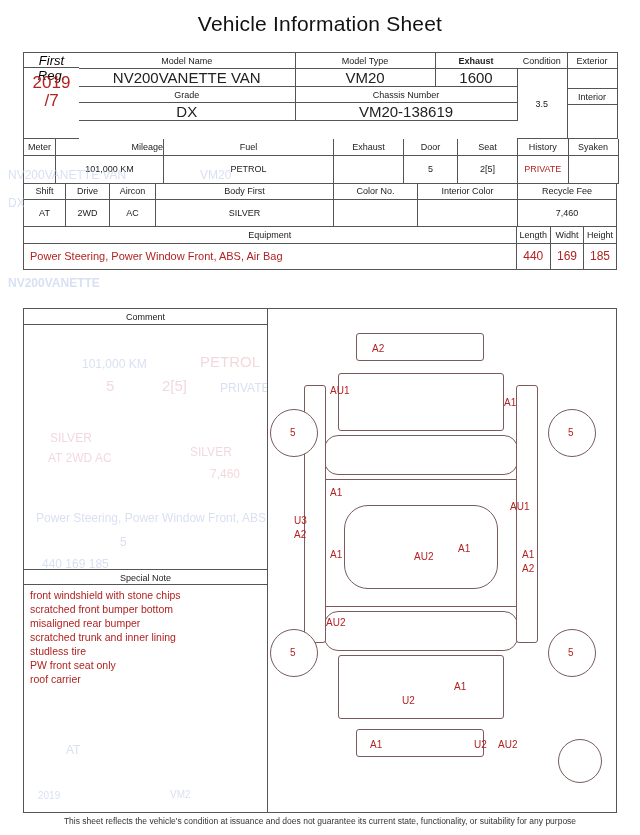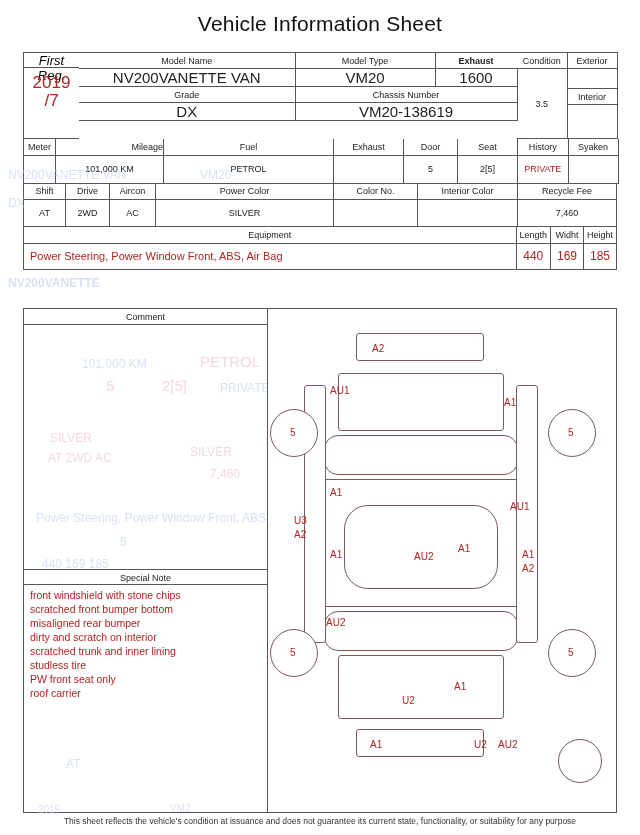--- a/index.html
+++ b/index.html
@@ -238,21 +238,21 @@
         </table>
     </div>
 
     <div class="row-flex">
       <table class="grid" style="width:494px;">
         <tbody>
             <tr>
           <td class="hdr" style="width:42px;border-top:none;">Shift</td>
           <td class="hdr" style="width:44px;border-top:none;">Drive</td>
           <td class="hdr" style="width:46px;border-top:none;">Aircon</td>
-          <td class="hdr" style="width:178px;border-top:none;">Power Color</td>
+          <td class="hdr" style="width:178px;border-top:none;">Body First</td>
           <td class="hdr" style="width:84px;border-top:none;">Color No.</td>
           <td class="hdr" style="width:100px;border-top:none;">Interior Color</td>
         </tr>
         <tr>
           <td class="mid" style="height:27px;">AT</td>
           <td class="mid">2WD</td>
           <td class="mid">AC</td>
           <td class="mid">SILVER</td>
           <td></td>
           <td></td>
@@ -320,21 +320,20 @@
         <div class="wm red" style="left:186px;top:142px;">7,460</div>
         <div class="wm" style="left:12px; top:186px;">Power Steering, Power Window  Front, ABS, Air Bag</div>
         <div class="wm" style="left:96px; top:210px;">5</div>
         <div class="wm" style="left:18px; top:232px;">440  169  185</div>
       </div>
       <div class="specialnote-hdr">Special Note</div>
       <div class="specialnote-body">
         <div>front windshield with stone chips</div>
         <div>scratched front bumper bottom</div>
         <div>misaligned rear bumper</div>
-        <div>dirty and scratch on interior</div>
         <div>scratched trunk and inner lining</div>
         <div>studless tire</div>
         <div>PW front seat only</div>
         <div>roof carrier</div>
         <div class="wm" style="position:relative;left:36px;top:56px;">AT</div>
         <div class="wm" style="position:relative;left:8px;top:86px;font-size:10px;">2019</div>
         <div class="wm" style="position:relative;left:140px;top:72px;font-size:10px;">VM2</div>
       </div>
     </div>
 

